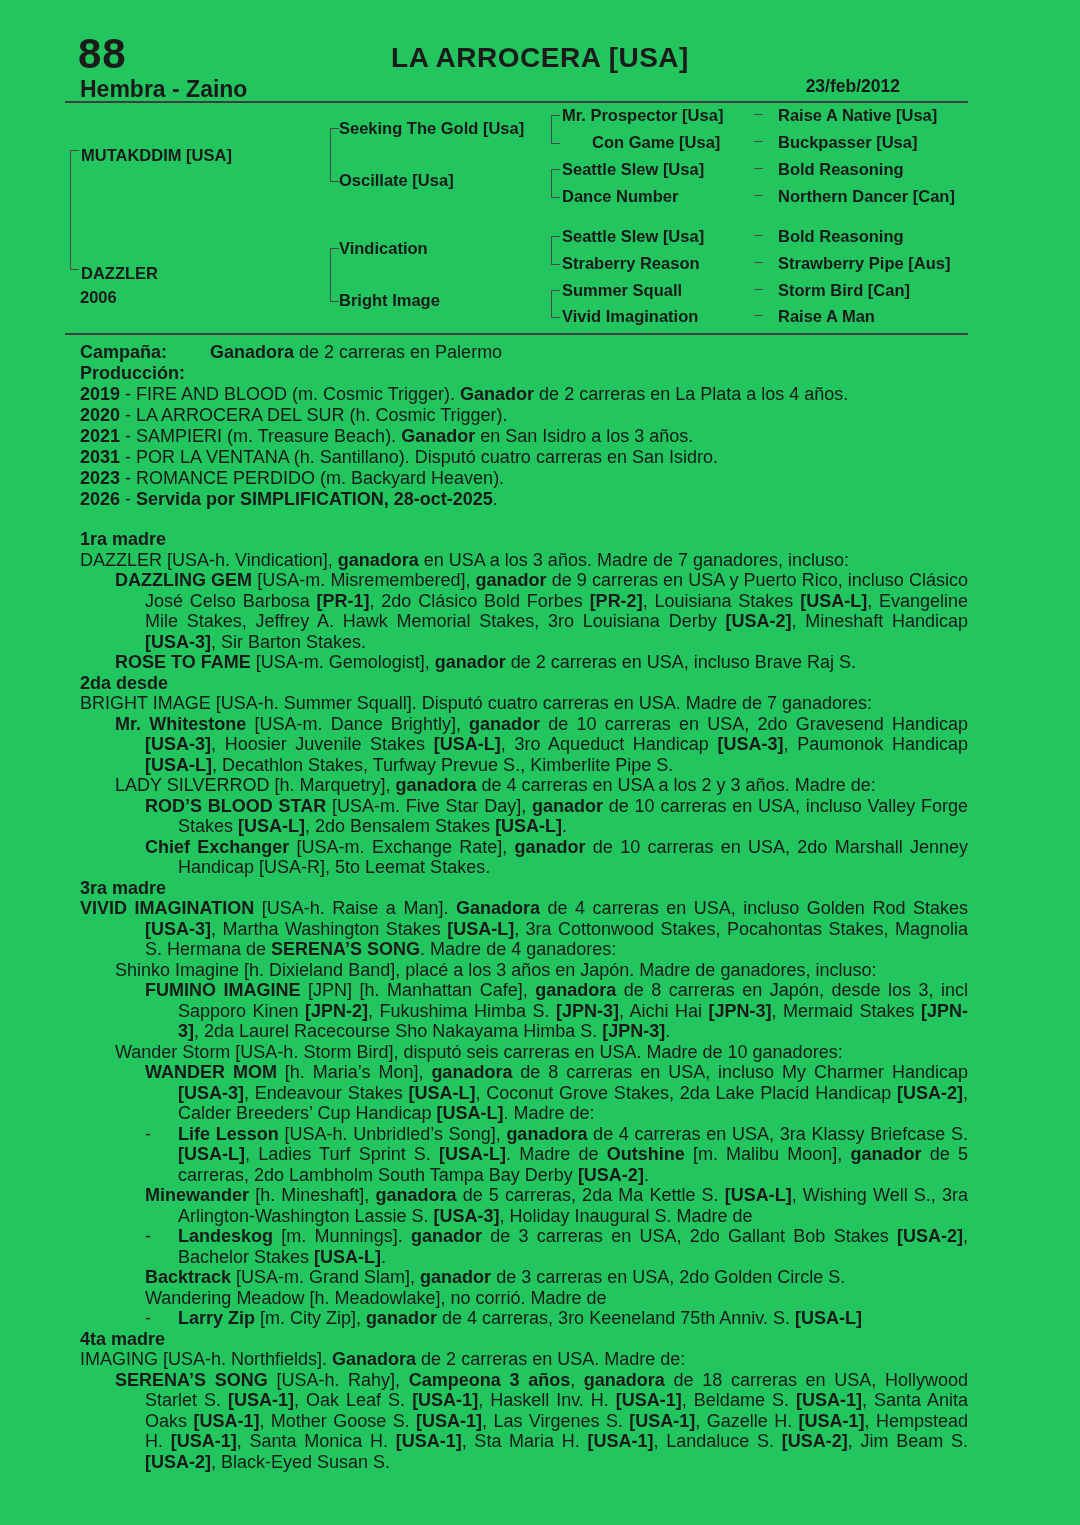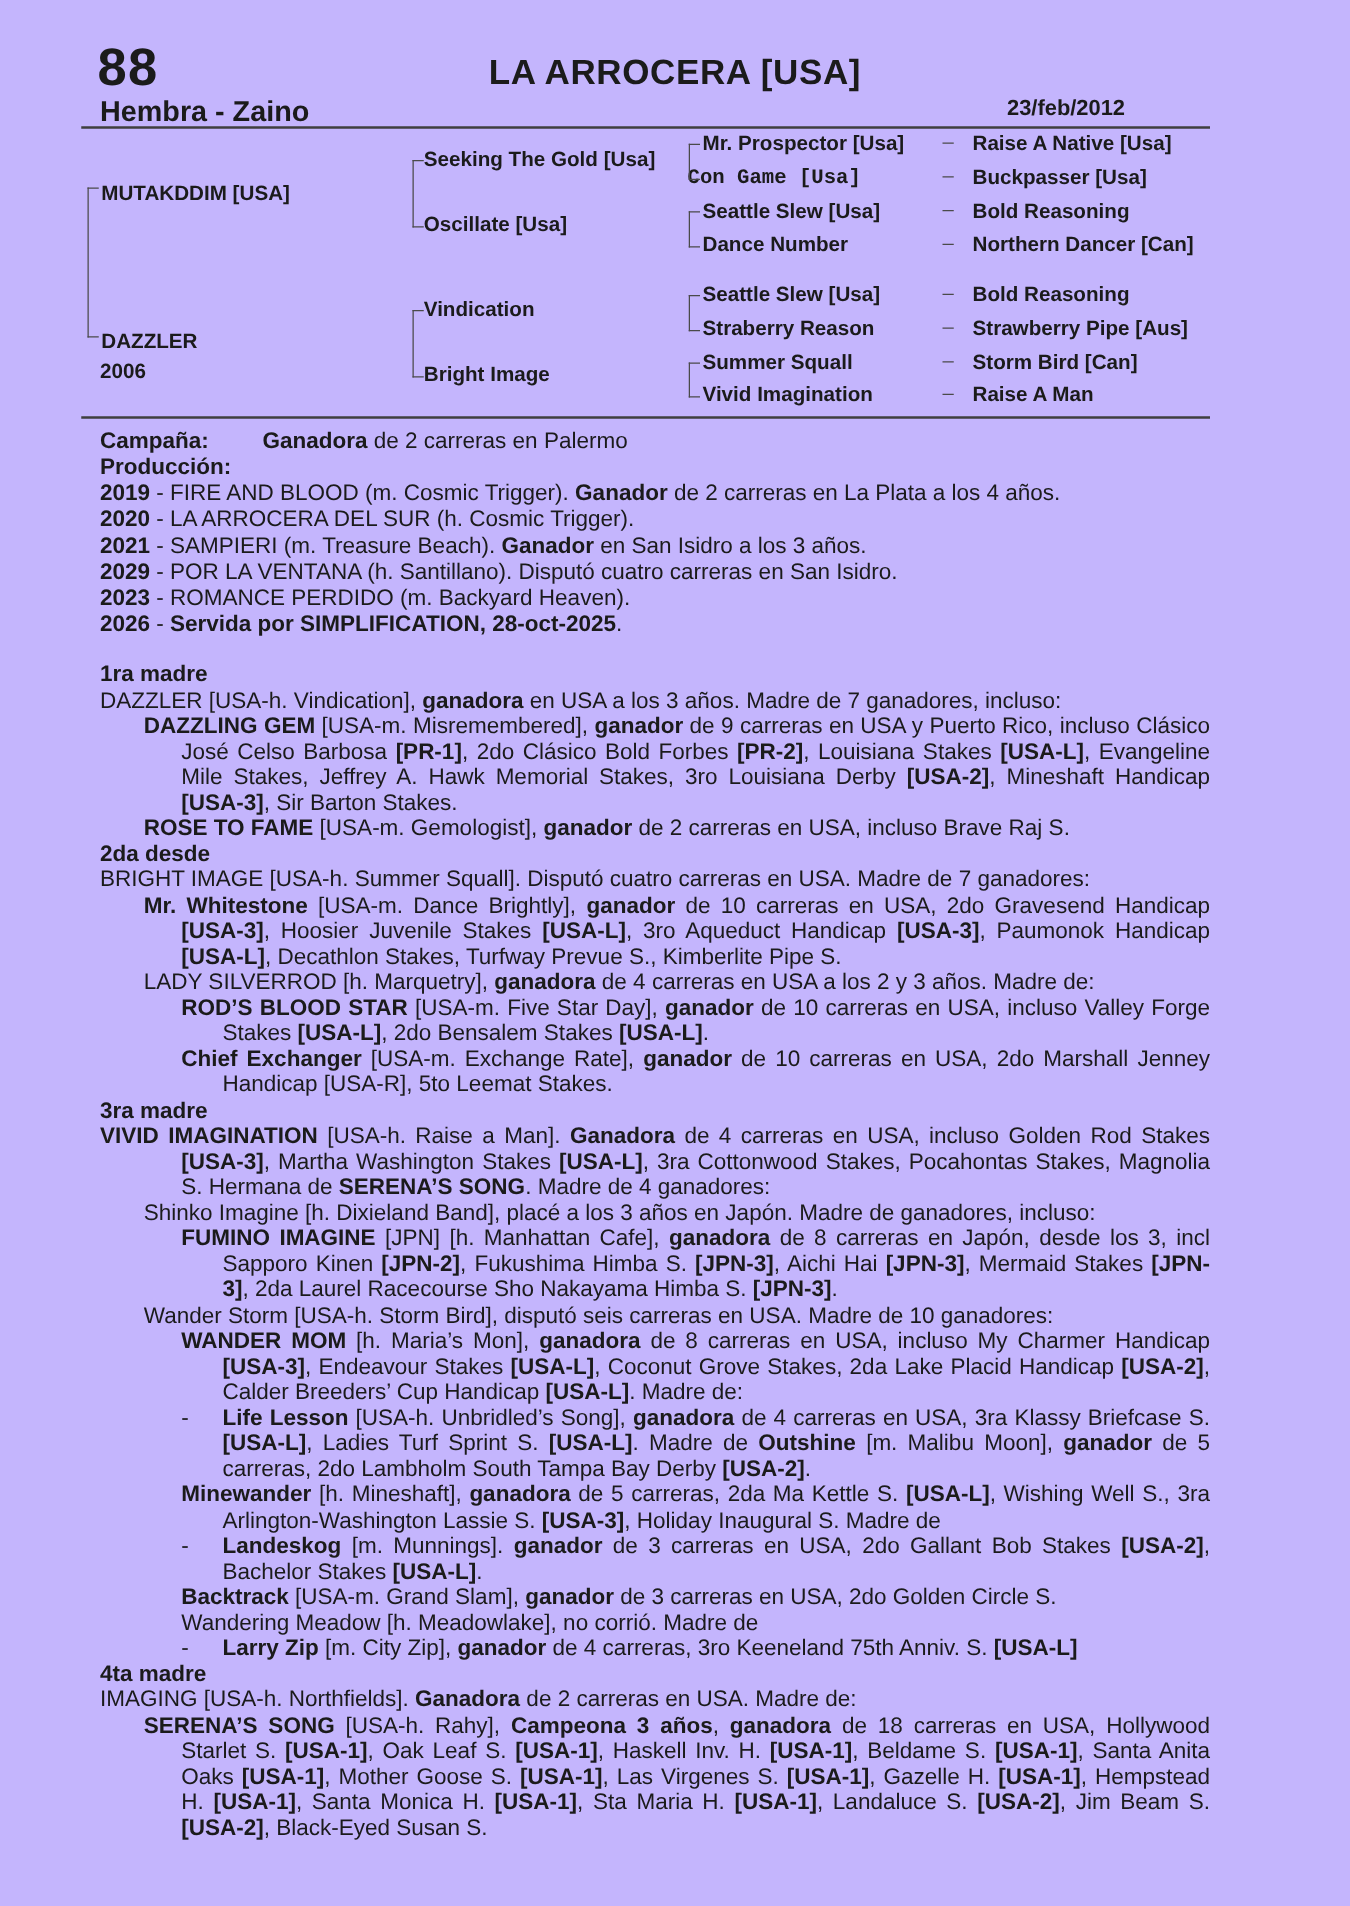--- a/index.html
+++ b/index.html
@@ -1,18 +1,18 @@
 <!DOCTYPE html>
 <html><head>
 <meta charset="utf-8">
 <style>
   html,body{margin:0;padding:0;background:#e8e8e8;}
   #page{
     position:relative; width:1080px; height:1525px; margin:0 auto;
-    background:#c4b5fd; color:#1b1b1b; overflow:hidden;
+    background:#22c55e; color:#1b1b1b; overflow:hidden;
     font-family:"Liberation Sans","DejaVu Sans",sans-serif;
   }
   .b{font-weight:bold;}
   
   .page-num{position:absolute; left:78px; top:30px; font-size:42px; font-weight:bold; letter-spacing:1px;}
   .page-title{position:absolute; left:0; width:100%; top:42px; text-align:center; font-size:28px; font-weight:bold; letter-spacing:.5px;}
   .sex-coat{position:absolute; left:80px; top:76px; font-size:23px; font-weight:bold;}
   .birth-date{position:absolute; right:180px; top:76px; font-size:17.5px; font-weight:bold;}
   .rule{position:absolute; left:65px; width:903px; height:2px; background:#3f3f3f;}
   #rule-top{top:101px;}
@@ -20,21 +20,21 @@
   
   .pname{position:absolute; font-size:16.5px; font-weight:bold; white-space:nowrap; line-height:20px;}
   .g1-0{left:81px; top:145px;}
   .g1-1{left:81px; top:263px;}
   .g1-yr{left:80px; top:287px;}
   .g2-0{left:339px; top:118px;}
   .g2-1{left:339px; top:170px;}
   .g2-2{left:339px; top:238px;}
   .g2-3{left:339px; top:290px;}
   .g3-0{left:562px; top:105px;}
-  .g3-1{left:550px; top:132px;font-family:Liberation Mono, monospace;}
+  .g3-1{left:592px; top:132px;}
   .g3-2{left:562px; top:159px;}
   .g3-3{left:562px; top:186px;}
   .g3-4{left:562px; top:226px;}
   .g3-5{left:562px; top:253px;}
   .g3-6{left:562px; top:280px;}
   .g3-7{left:562px; top:306px;}
   .g4{left:754px; padding-left:24px;}
   .g4::before{content:""; position:absolute; left:0; top:9px; width:9px; border-top:1.5px solid #4a4a4a;}
   .g4-0{top:105px;} .g4-1{top:132px;} .g4-2{top:159px;} .g4-3{top:186px;}
   .g4-4{top:226px;} .g4-5{top:253px;} .g4-6{top:280px;} .g4-7{top:306px;}
@@ -113,21 +113,21 @@
 
   <div class="body-block">
     <div class="camp">
       <span class="camp-label b">Campaña:</span><span><span class="b">Ganadora</span><span> de 2 carreras en Palermo</span></span>
     </div>
     <div class="b">Producción:</div>
     <div>
         <div class="prod-line"><span class="prod-year">2019</span><span> - FIRE AND BLOOD (m. Cosmic Trigger). </span><span class="b">Ganador</span><span> de 2 carreras en La Plata a los 4 años.</span></div>
         <div class="prod-line"><span class="prod-year">2020</span><span> - LA ARROCERA DEL SUR (h. Cosmic Trigger).</span></div>
         <div class="prod-line"><span class="prod-year">2021</span><span> - SAMPIERI (m. Treasure Beach). </span><span class="b">Ganador</span><span> en San Isidro a los 3 años.</span></div>
-        <div class="prod-line"><span class="prod-year">2029</span><span> - POR LA VENTANA (h. Santillano). Disputó cuatro carreras en San Isidro.</span></div>
+        <div class="prod-line"><span class="prod-year">2031</span><span> - POR LA VENTANA (h. Santillano). Disputó cuatro carreras en San Isidro.</span></div>
         <div class="prod-line"><span class="prod-year">2023</span><span> - ROMANCE PERDIDO (m. Backyard Heaven).</span></div>
         <div class="prod-line"><span class="prod-year">2026</span><span> - </span><span class="b">Servida por SIMPLIFICATION, 28-oct-2025</span><span>.</span></div>
       </div>
     <div class="dam-sections">
         <section>
           <div class="sec-h">1ra madre</div>
           <div class="para ind0"><span>DAZZLER [USA-h. Vindication], </span><span class="b">ganadora</span><span> en USA a los 3 años. Madre de 7 ganadores, incluso:</span></div>
           <div class="para ind1"><span class="b">DAZZLING GEM</span><span> [USA-m. Misremembered], </span><span class="b">ganador</span><span> de 9 carreras en USA y Puerto Rico, incluso Clásico José Celso Barbosa </span><span class="b">[PR-1]</span><span>, 2do Clásico Bold Forbes </span><span class="b">[PR-2]</span><span>, Louisiana Stakes </span><span class="b">[USA-L]</span><span>, Evangeline Mile Stakes, Jeffrey A. Hawk Memorial Stakes, 3ro Louisiana Derby </span><span class="b">[USA-2]</span><span>, Mineshaft Handicap </span><span class="b">[USA-3]</span><span>, Sir Barton Stakes.</span></div>
           <div class="para ind1"><span class="b">ROSE TO FAME</span><span> [USA-m. Gemologist], </span><span class="b">ganador</span><span> de 2 carreras en USA, incluso Brave Raj S.</span></div>
         </section>

